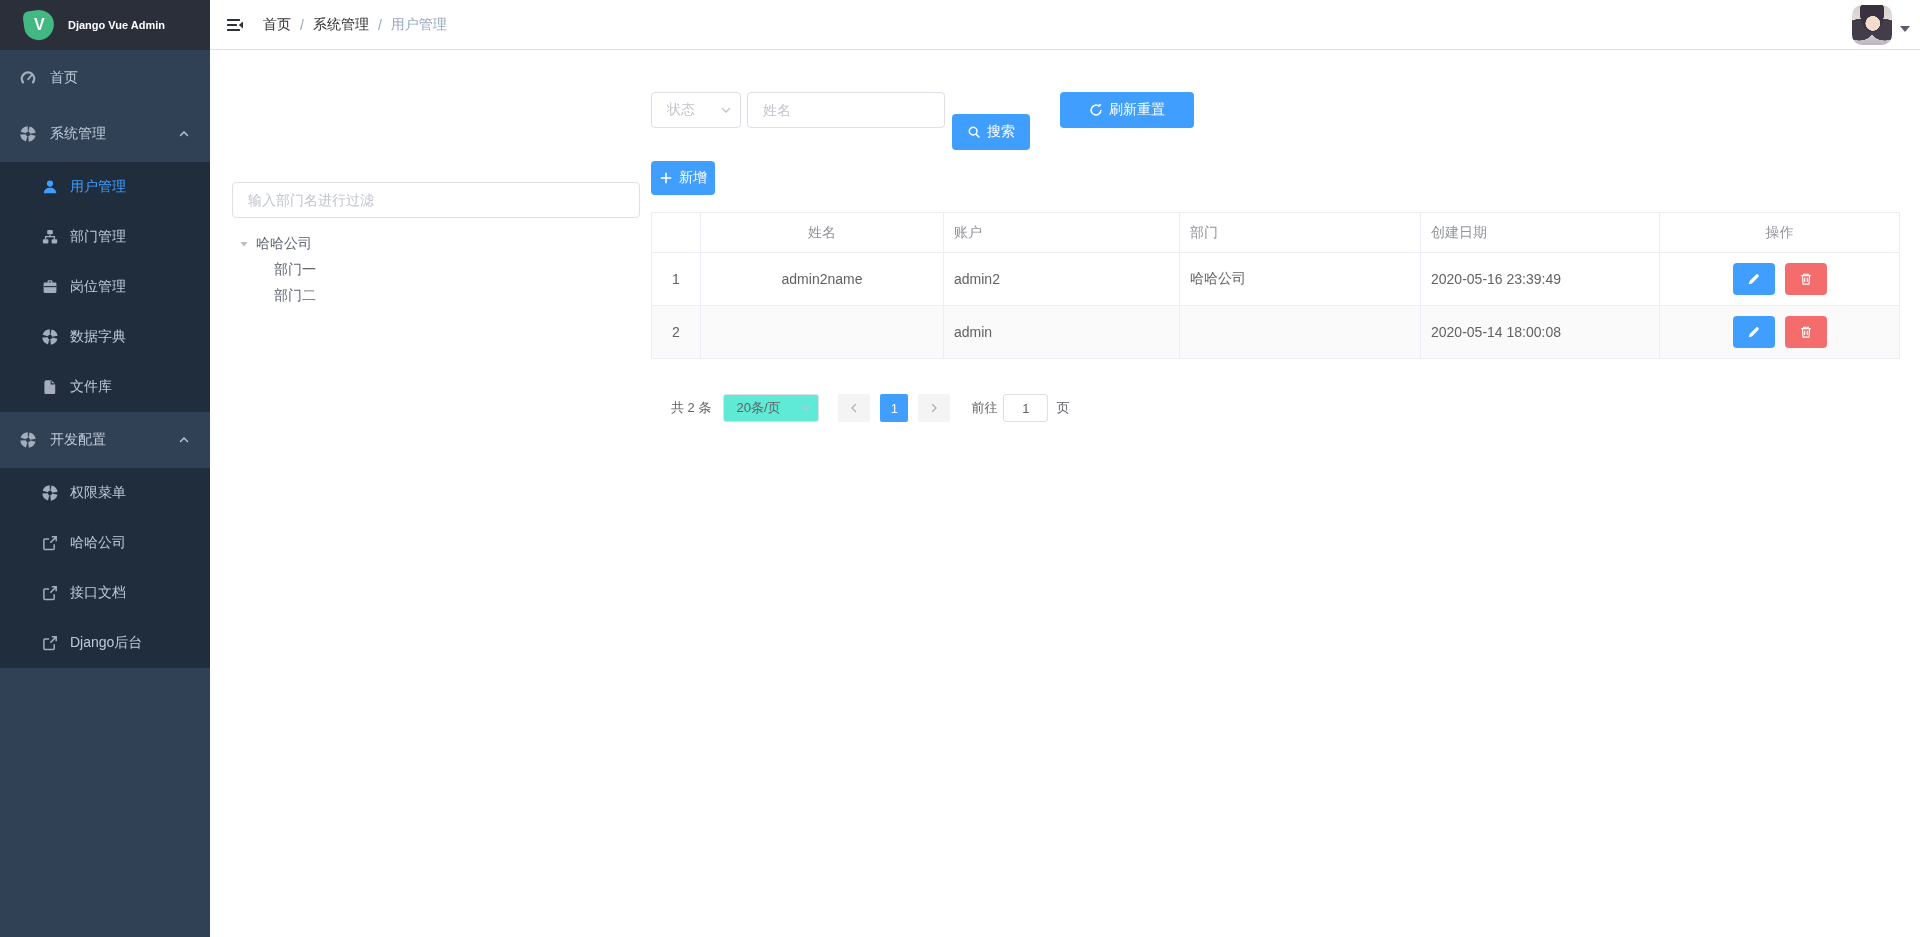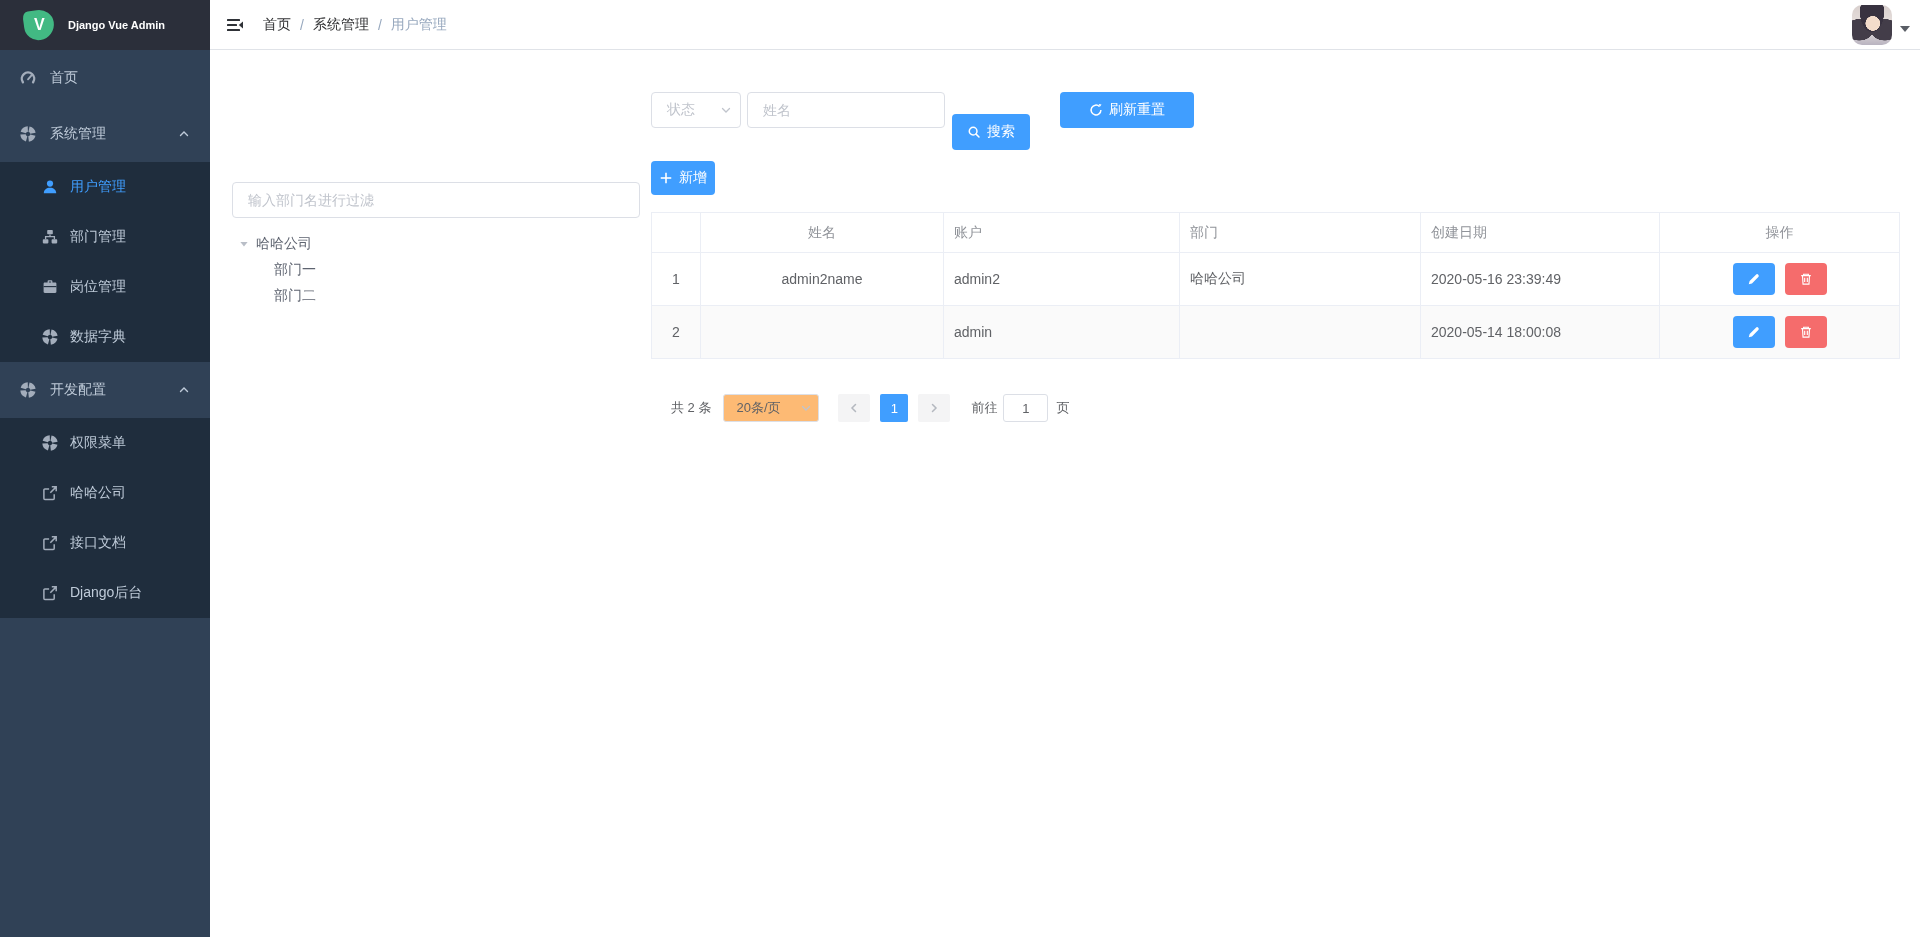--- a/index.html
+++ b/index.html
@@ -80,21 +80,21 @@
   tr.striped td { background:#fafafa; }
   .btn-mini { width:42px; height:32px; border:none; border-radius:4px; display:inline-flex; align-items:center; justify-content:center; cursor:pointer; }
   .btn-edit { background:#409EFF; margin-right:10px; }
   .btn-del { background:#f56c6c; }
   .btn-mini .ic { width:14px; height:14px; color:#fff; }
 
   
   .pagination { display:flex; align-items:center; margin-top:35px; padding-left:20px; font-size:13px; color:#606266; }
   .pg-total { margin-right:12px; }
   .pg-size { width:96px; height:28px; border:1px solid #dcdfe6; border-radius:3px; display:flex; align-items:center;
-             padding:0 6px 0 12px; color:#606266; cursor:pointer; background:#fdba74; }
+             padding:0 6px 0 12px; color:#606266; cursor:pointer; background:#5eead4; }
   .pg-size .sel-text { flex:1; font-size:13px; }
   .pager { display:flex; align-items:center; margin-left:14px; }
   .pg-btn { height:28px; min-width:32px; background:#f4f4f5; border:none; border-radius:2px; margin:0 5px;
             display:inline-flex; align-items:center; justify-content:center; color:#b4b8bf; cursor:pointer; }
   .pg-btn .ic { width:12px; height:12px; }
   .pg-page { height:28px; min-width:28px; background:#409EFF; color:#fff; border:none; border-radius:2px; margin:0 5px;
              font-size:13px; display:inline-flex; align-items:center; justify-content:center; cursor:pointer; }
   .pg-goto { display:flex; align-items:center; margin-left:16px; }
   .pg-goto-input { width:45px; height:28px; border:1px solid #dcdfe6; border-radius:3px; text-align:center; color:#606266;
                    font-size:13px; margin:0 8px 0 6px; outline:none; font-family:inherit; }
@@ -223,20 +223,26 @@
         <svg class="ic">
             <use href="#i-brief"></use>
           </svg>
         <span>岗位管理</span>
       </div>
       <div class="menu-item">
         <svg class="ic">
             <use href="#i-comp"></use>
           </svg>
         <span>数据字典</span>
+      </div>
+      <div class="menu-item">
+        <svg class="ic">
+            <use href="#i-doc"></use>
+          </svg>
+        <span>文件库</span>
       </div>
     </div>
 
     <div class="menu-item">
       <svg class="ic">
           <use href="#i-comp"></use>
         </svg>
       <span>开发配置</span>
       <svg class="group-arrow">
           <use href="#i-chevup"></use>

